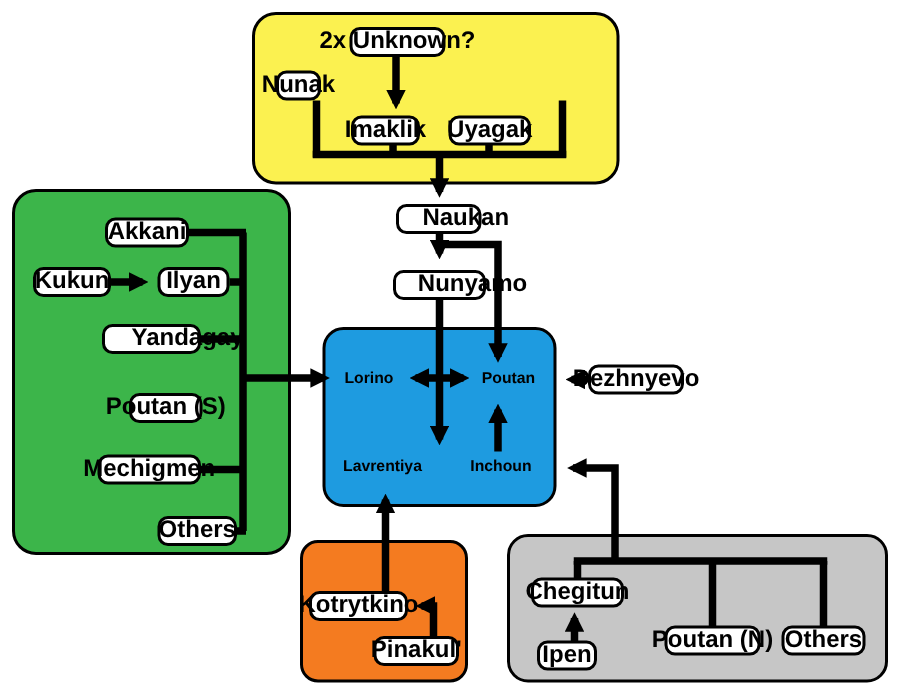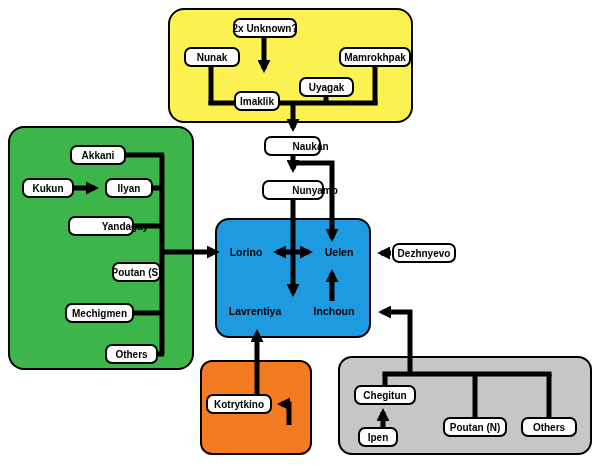--- a/index.html
+++ b/index.html
@@ -5,21 +5,21 @@
   * { margin:0; padding:0; box-sizing:border-box; }
   html,body { background:#ffffff; font-family:"Liberation Sans", sans-serif; }
   .stage { position:relative; width:600px; height:466px; background:#ffffff; overflow:hidden; }
   .region {
     position:absolute; border:2px solid #000; border-radius:16px; z-index:1;
   }
   svg.wires { position:absolute; left:0; top:0; z-index:2; pointer-events:none; }
   .node {
     position:absolute; height:20px; background:#ffffff; border:2px solid #000;
     border-radius:7px; display:flex; align-items:center; justify-content:center;
-    font-size:10px; font-weight:bold; color:#000; white-space:nowrap; z-index:3;
+    font-size:16px; font-weight:bold; color:#000; white-space:nowrap; z-index:3;
   }
   .plain-label {
     position:absolute; font-size:10.5px; font-weight:bold; color:#000;
     text-align:center; white-space:nowrap; z-index:3;
   }
 </style>
 </head>
 <body>
 
 <div class="stage">
@@ -69,42 +69,42 @@
       <path d="M382.5 374 H551.5"></path>
       <path d="M385 374 V386"></path>
       <path d="M475 374 V418"></path>
       <path d="M549 374 V418"></path>
       <path d="M410 374 V312 H382" marker-end="url(#ah)"></path>
       <path d="M383 428 V412" marker-end="url(#ah)"></path>
     </g>
   </svg>
 
   <div class="node" style="left:233px;top:18px;width:64px;">2x Unknown?</div>
-  <div class="node" style="left:184px;top:47px;width:56px;">Nunak</div>
-  <div class="node" style="left:339px;top:47px;width:72px;">Mamrokhpak</div>
-  <div class="node" style="left:234px;top:77px;width:46px;margin-top:14px;">Imaklik</div>
+  <div class="node" style="left:184px;top:47px;width:30px;">Nunak</div>
+  <div class="node" style="left:234px;top:77px;width:46px;">Imaklik</div>
   <div class="node" style="left:299px;top:77px;width:55px;">Uyagak</div>
 
   <div class="node" style="left:264px;top:136px;width:57px;padding-left:36px;">Naukan</div>
   <div class="node" style="left:262px;top:180px;width:62px;padding-left:44px;">Nunyamo</div>
   <div class="node" style="left:392px;top:243px;width:64px;text-align:center;">Dezhnyevo</div>
 
   <div class="node" style="left:70px;top:145px;width:56px;">Akkani</div>
   <div class="node" style="left:22px;top:178px;width:52px;">Kukun</div>
   <div class="node" style="left:105px;top:178px;width:48px;">Ilyan</div>
   <div class="node" style="left:68px;top:216px;width:66px;padding-left:48px;">Yandagay</div>
-  <div class="node" style="left:112px;top:262px;width:49px;">Poutan (S)</div>
+  <div class="node" style="left:86px;top:262px;width:49px;">Poutan (S)</div>
   <div class="node" style="left:65px;top:303px;width:69px;">Mechigmen</div>
   <div class="node" style="left:105px;top:344px;width:53px;">Others</div>
 
   <div class="plain-label" style="left:218px;top:246px;width:56px;">Lorino</div>
-  <div class="plain-label" style="left:311px;top:246px;width:56px;">Uelen</div>
+  <div class="plain-label" style="left:311px;top:246px;width:56px;">Poutan</div>
   <div class="plain-label" style="left:224px;top:305px;width:62px;">Lavrentiya</div>
   <div class="plain-label" style="left:306px;top:305px;width:56px;">Inchoun</div>
 
   <div class="node" style="left:206px;top:394px;width:66px;">Kotrytkino</div>
+  <div class="node" style="left:249px;top:424px;width:57px;">Pinakul'</div>
 
   <div class="node" style="left:354px;top:385px;width:62px;">Chegitun</div>
   <div class="node" style="left:358px;top:427px;width:40px;">Ipen</div>
   <div class="node" style="left:443px;top:417px;width:64px;">Poutan (N)</div>
   <div class="node" style="left:521px;top:417px;width:56px;">Others</div>
 
 </div>
 
 </body></html>

